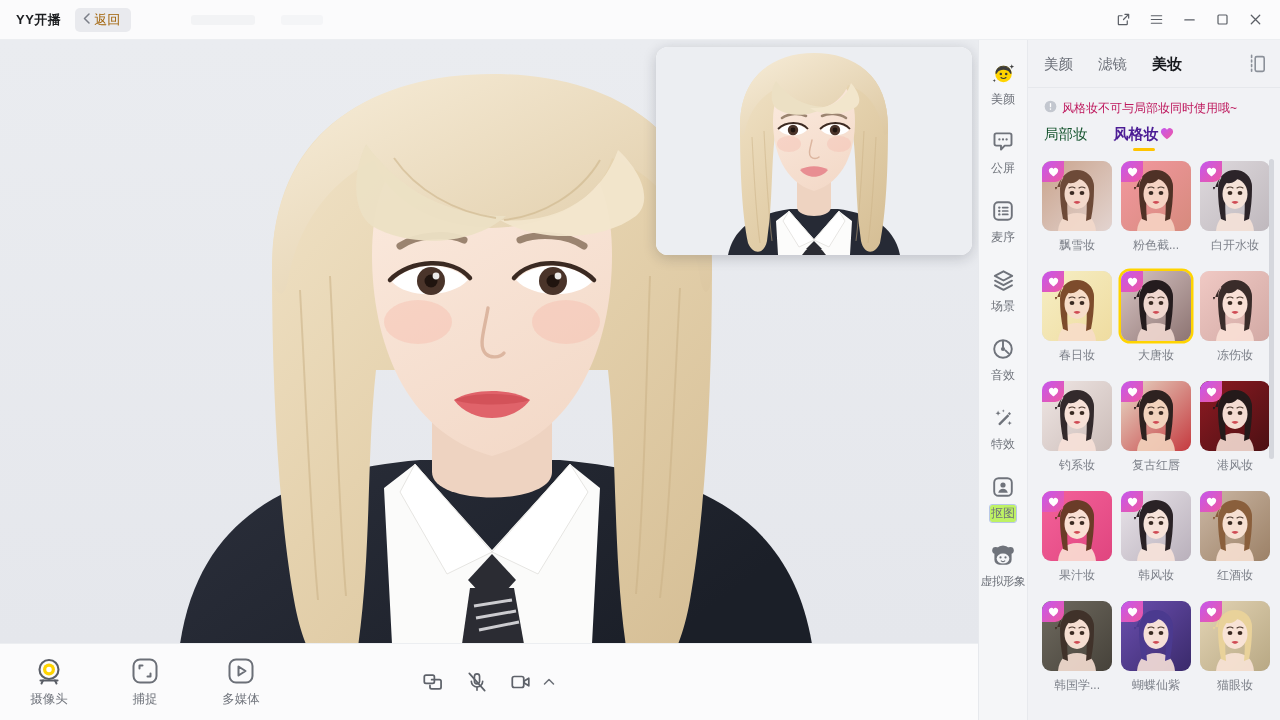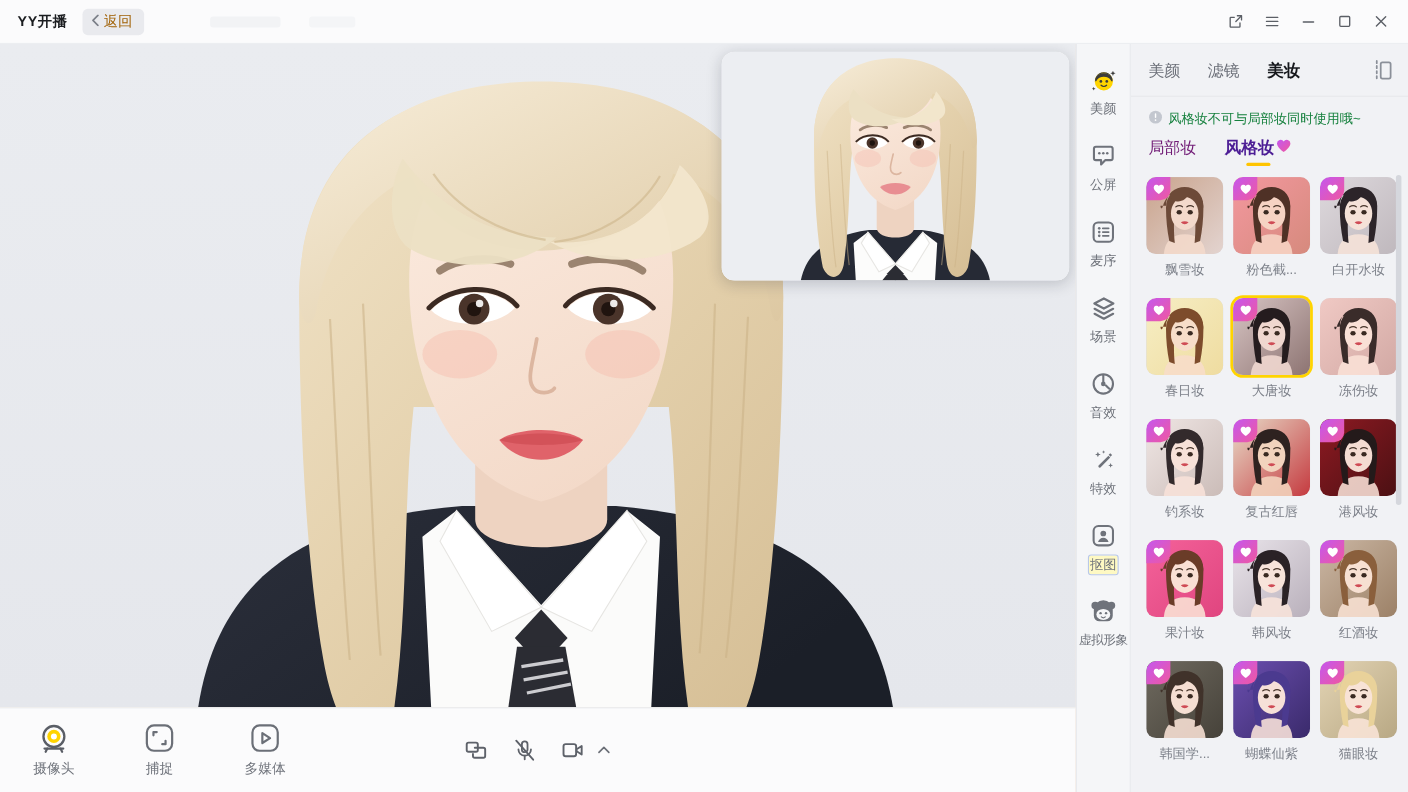--- a/index.html
+++ b/index.html
@@ -83,48 +83,48 @@
     position:relative; z-index:5;
   }
   .rail-item {
     width:50px; padding:7px 0 6px; display:flex; flex-direction:column;
     align-items:center; gap:4px; cursor:pointer; margin-bottom:7px;
   }
   .rail-item .ic { height:28px; display:flex; align-items:center; justify-content:center; color:#6f737b; }
   .rail-item .lbl { font-size:12px; color:#6f737b; white-space:nowrap; }
   .rail-item.active .lbl { color:#6f737b; }
   .rail-item .lbl.boxed {
-    outline:1px solid #b9c8e8; background:#fef9c3; padding:0 1px; border-radius:2px;
+    outline:1px solid #b9c8e8; background:#bef264; padding:0 1px; border-radius:2px;
   }
   .rail-item.wide .lbl { font-size:11.5px; letter-spacing:-.4px; }
 
   
   .panel {
     width:252px; min-width:252px; background:#f1f2f5; display:flex; flex-direction:column;
     position:relative;
   }
   .panel-tabs {
     height:48px; min-height:48px; display:flex; align-items:center;
     padding:0 12px 0 16px; background:#f1f2f5; border-bottom:1px solid #e6e8ec;
   }
   .ptab {
     font-size:14.5px; color:#6a6e77; margin-right:25px; cursor:pointer; padding-top:2px;
   }
   .ptab.active { color:#16181c; font-weight:700; font-size:15px; }
   .collapse-btn { margin-left:auto; cursor:pointer; display:flex; align-items:center; }
 
   .notice {
     display:flex; align-items:flex-start; gap:5px; padding:12px 14px 6px 16px;
-    font-size:12px; color:#15803d; white-space:nowrap;
+    font-size:12px; color:#be185d; white-space:nowrap;
   }
   .notice .warn-ic { flex:0 0 auto; }
 
   .subtabs { display:flex; align-items:flex-start; padding:2px 14px 0 16px; gap:26px; }
   .stab { position:relative; cursor:pointer; padding-bottom:9px; }
-  .stab .t { font-size:14.5px; color:#701a75; display:flex; align-items:center; gap:1px; }
+  .stab .t { font-size:14.5px; color:#14532d; display:flex; align-items:center; gap:1px; }
   .stab.active .t { color:#4c1d95; font-weight:700; font-size:15px; }
   .stab .bar {
     position:absolute; left:50%; transform:translateX(-50%); bottom:2px;
     width:22px; height:3px; border-radius:2px; background:#ffc400; display:none;
   }
   .stab.active .bar { display:block; }
 
   .grid-wrap { flex:1; overflow:hidden; position:relative; padding:6px 0 0 0; }
   .grid {
     display:grid; grid-template-columns:repeat(3,70px); gap:17px 9px;

